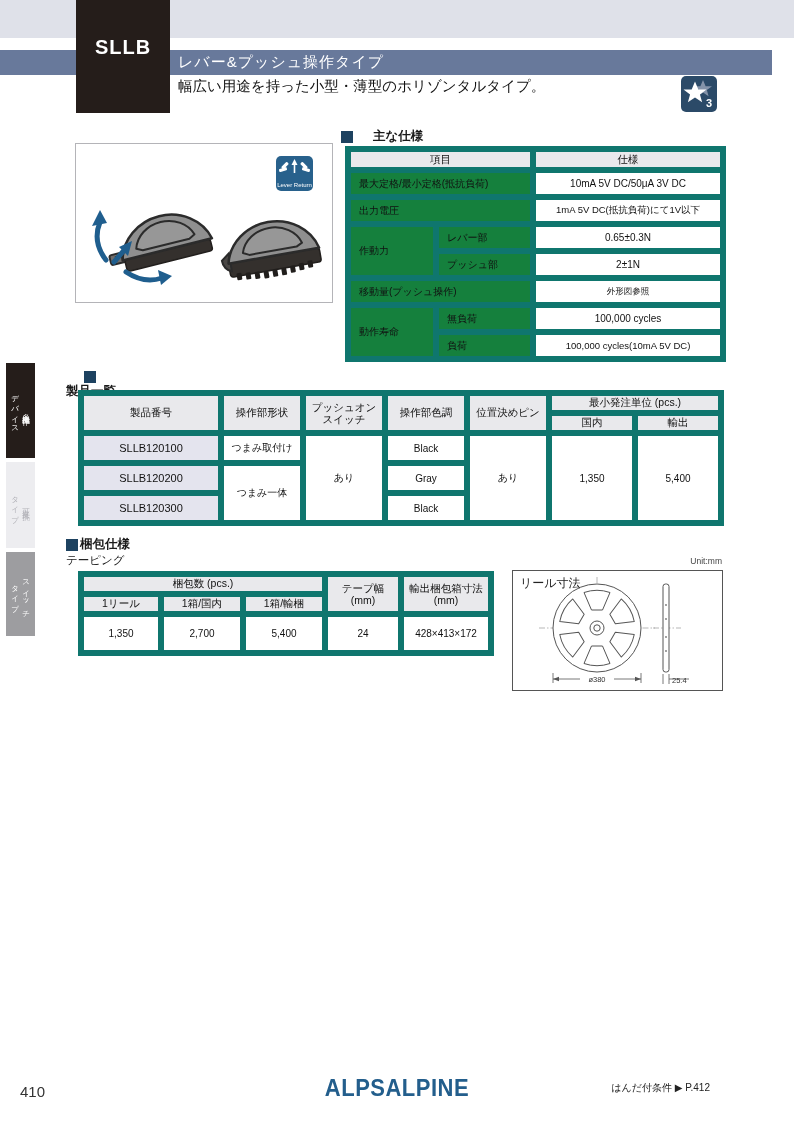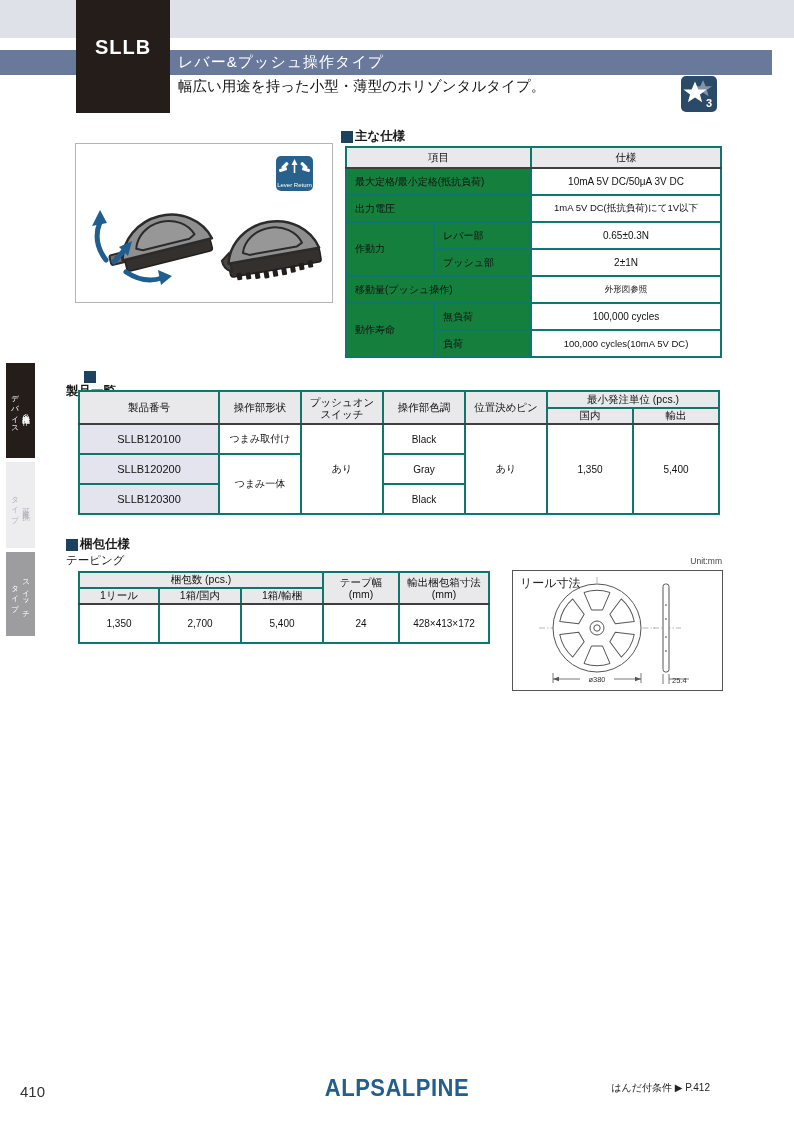--- a/index.html
+++ b/index.html
@@ -33,21 +33,21 @@
   .lr-label{position:absolute;left:0;bottom:3px;width:100%;text-align:center;color:#fff;font-size:6px;}
 
   
   .sec-head{font-size:12.5px;font-weight:bold;color:#1a1a1a;display:flex;align-items:center;}
   .sq{display:inline-block;width:12px;height:12px;background:#1d4260;margin-right:2px;}
   .sub-head{font-size:11.5px;color:#1a1a1a;}
 
   
   table{border-collapse:collapse;table-layout:fixed;}
   .dtable{border:1px solid #9a9aa0;border-top:2px solid #3f3f3f;border-bottom:2px solid #3f3f3f;}
-  .dtable th,.dtable td{border:2px solid #0f766e;padding:0 4px;font-weight:normal;
+  .dtable th,.dtable td{border:6px solid #0f766e;padding:0 4px;font-weight:normal;
      text-align:center;vertical-align:middle;font-size:10px;color:#111;}
   .dtable th{background:#e9e9ec;font-size:10.5px;}
   .hline{border-bottom:2px solid #3f3f3f !important;}
   .lb{background:#15803d;text-align:left !important;padding-left:8px !important;}
   .part{background:#e4e4ee;font-weight:bold;font-size:11px !important;}
   .pre{white-space:pre-line;line-height:12px;}
   .smalltxt{font-size:8.5px !important;color:#222;}
   .midtxt{font-size:9.5px !important;}
   .spec-table tr{height:27px;}
   .spec-table tr.hdr{height:21px;}
@@ -157,21 +157,21 @@
         <rect x="26" y="12" width="8" height="3.2" rx="1" transform="rotate(18 30 13.6)"></rect>
         <rect x="24" y="8" width="8" height="3.2" rx="1" transform="rotate(45 28 9.6)"></rect>
         <polygon points="18.5,3 15.5,9 21.5,9"></polygon>
       </g>
       <line x1="18.5" y1="8" x2="18.5" y2="17" stroke="#ffffff" stroke-width="1.6"></line>
     </svg>
     <div class="lr-label">Lever Return</div>
   </div>
 </div>
 
-<div class="abs sec-head" style="left:341px;top:128px;">
+<div class="abs sec-head" style="left:341px;top:128px;gap:18px;">
   <span class="sq"></span>
   <span>主な仕様</span>
 </div>
 
 <table class="abs dtable spec-table" style="left:345px;top:146px;width:375px;">
   <colgroup>
       <col style="width:88px">
       <col style="width:97px">
       <col style="width:190px">
     </colgroup>

